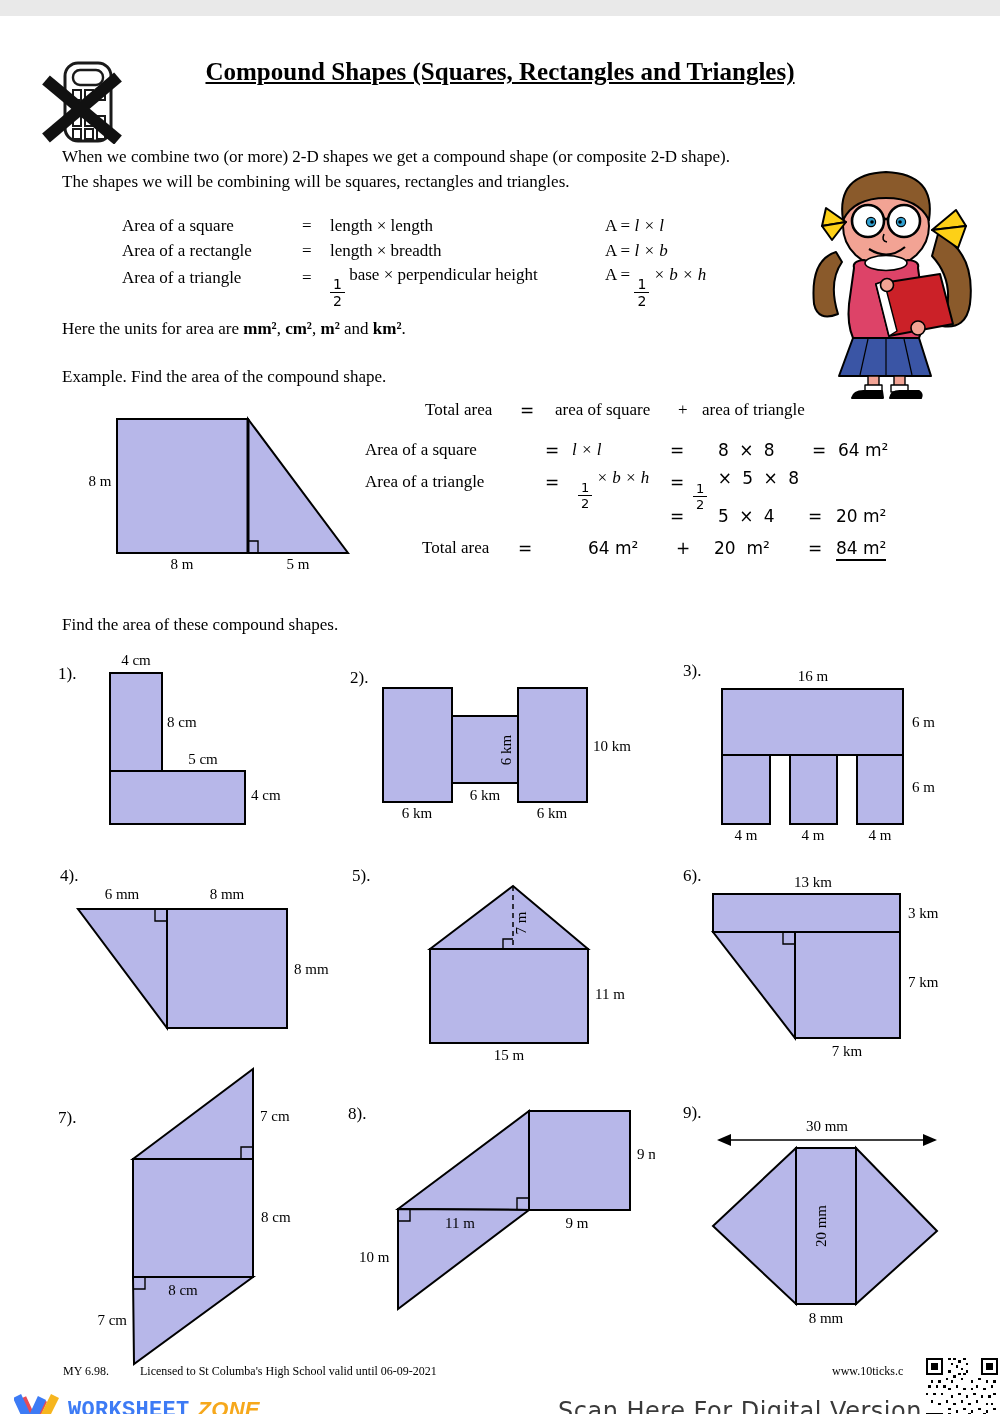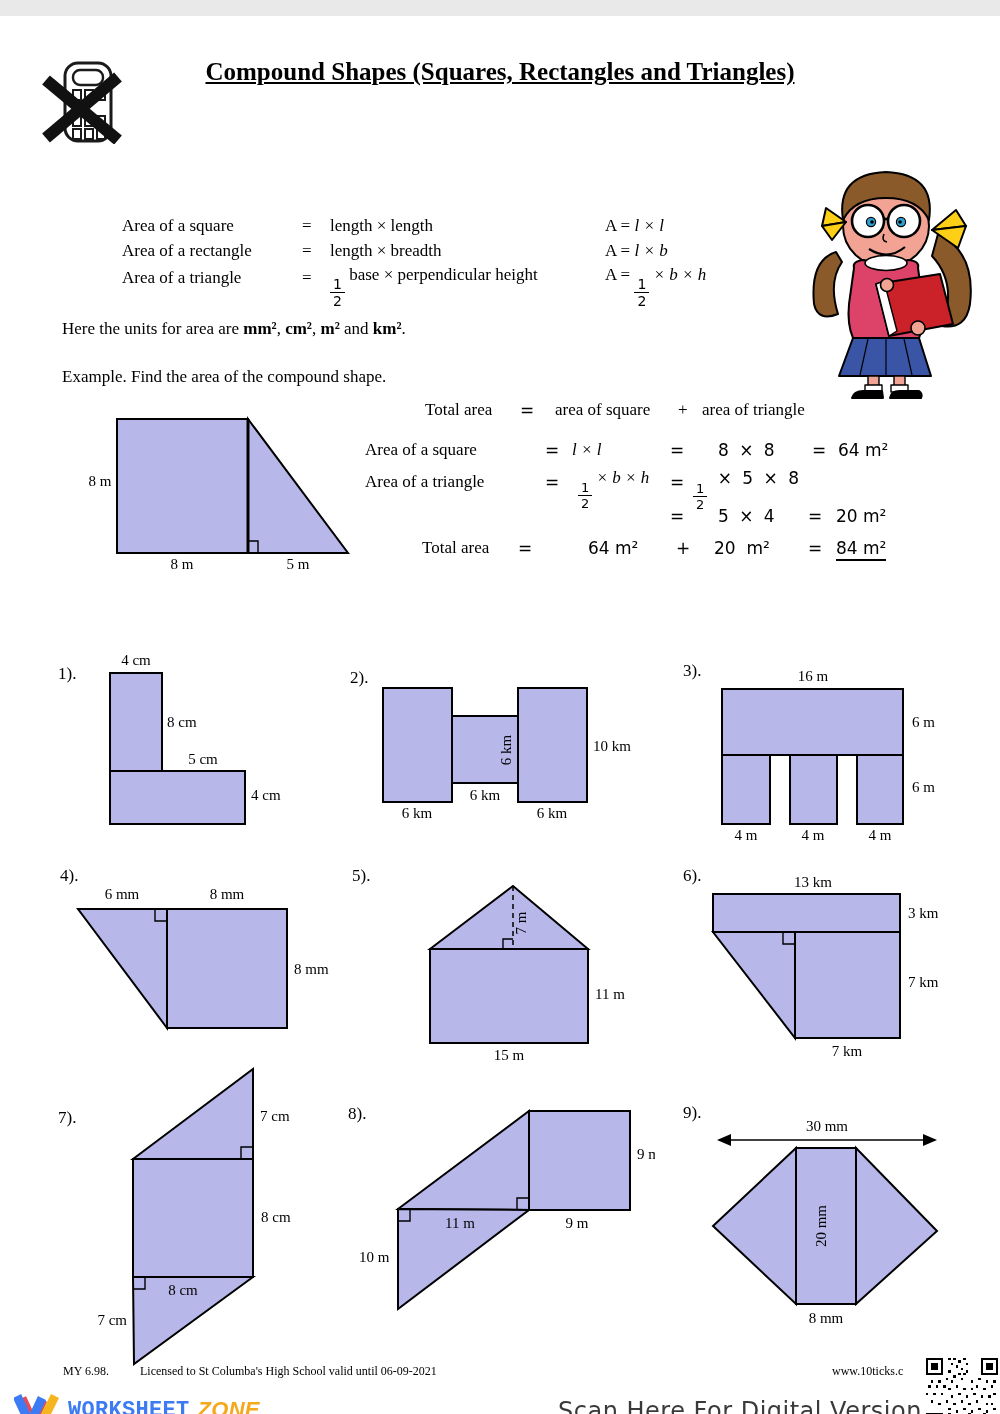--- a/index.html
+++ b/index.html
@@ -50,20 +50,24 @@
       </g>
     </g>
     <g stroke="#111" stroke-width="12">
       <line x1="6" y1="20" x2="78" y2="80"></line>
       <line x1="78" y1="17" x2="6" y2="78"></line>
     </g>
   </svg>
 
   <div class="abs title" style="left:100px;top:42px">Compound Shapes (Squares, Rectangles and Triangles)</div>
 
+  <div class="abs body-text" style="left:62px;top:128px">
+    <div>When we combine two (or more) 2-D shapes we get a compound shape (or composite 2-D shape).</div>
+    <div>The shapes we will be combining will be squares, rectangles and triangles.</div>
+  </div>
 
   <svg class="abs" style="left:790px;top:148px" width="202" height="236" viewBox="0 0 202 236">
     <g stroke="#000" stroke-width="2" stroke-linejoin="round">
       <path d="M148,70 Q186,88 180,140 Q176,166 152,162 Q168,120 142,92 Z" fill="#8a5a2b"></path>
       <path d="M46,88 Q20,96 24,140 Q28,158 48,150 Q38,118 52,98 Z" fill="#8a5a2b"></path>
       <ellipse cx="96" cy="62" rx="43" ry="41" fill="#f2a394"></ellipse>
       <path d="M53,56 Q46,10 96,8 Q146,10 139,56 Q128,34 96,34 Q64,34 53,56 Z" fill="#8a5a2b"></path>
       <path d="M56,58 L36,44 L32,62 Z" fill="#fdd017"></path>
       <path d="M56,58 L32,62 L42,76 Z" fill="#fdd017"></path>
       <path d="M142,66 L166,46 L176,62 Z" fill="#fdd017"></path>
@@ -163,20 +167,21 @@
   <span class="abs hand" style="left:836px;top:490px">20 m²</span>
 
   <span class="abs f-label" style="left:422px;top:522px">Total area</span>
   <span class="abs hand" style="left:518px;top:522px">=</span>
   <span class="abs hand" style="left:588px;top:522px">64 m²</span>
   <span class="abs hand" style="left:676px;top:522px">+</span>
   <span class="abs hand pre" style="left:714px;top:522px">20  m²</span>
   <span class="abs hand" style="left:808px;top:522px">=</span>
   <span class="abs hand underl" style="left:836px;top:522px">84 m²</span>
 
+  <div class="abs body-text" style="left:62px;top:596px">Find the area of these compound shapes.</div>
 
   <span class="abs f-label" style="left:58px;top:648px">1).</span>
   <span class="abs f-label" style="left:350px;top:652px">2).</span>
   <span class="abs f-label" style="left:683px;top:645px">3).</span>
   <span class="abs f-label" style="left:60px;top:850px">4).</span>
   <span class="abs f-label" style="left:352px;top:850px">5).</span>
   <span class="abs f-label" style="left:683px;top:850px">6).</span>
   <span class="abs f-label" style="left:58px;top:1092px">7).</span>
   <span class="abs f-label" style="left:348px;top:1088px">8).</span>
   <span class="abs f-label" style="left:683px;top:1087px">9).</span>

